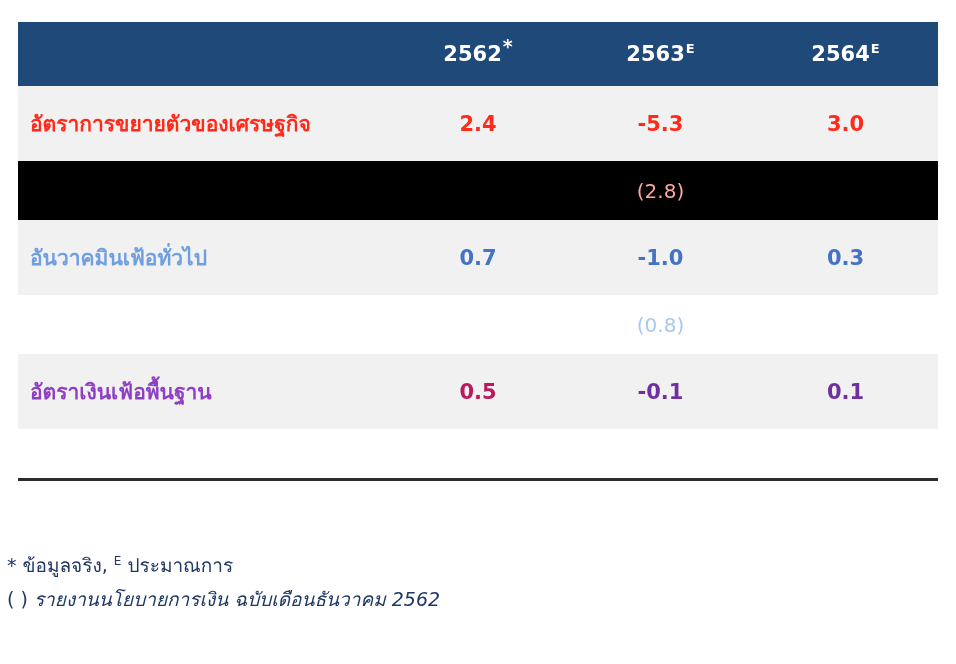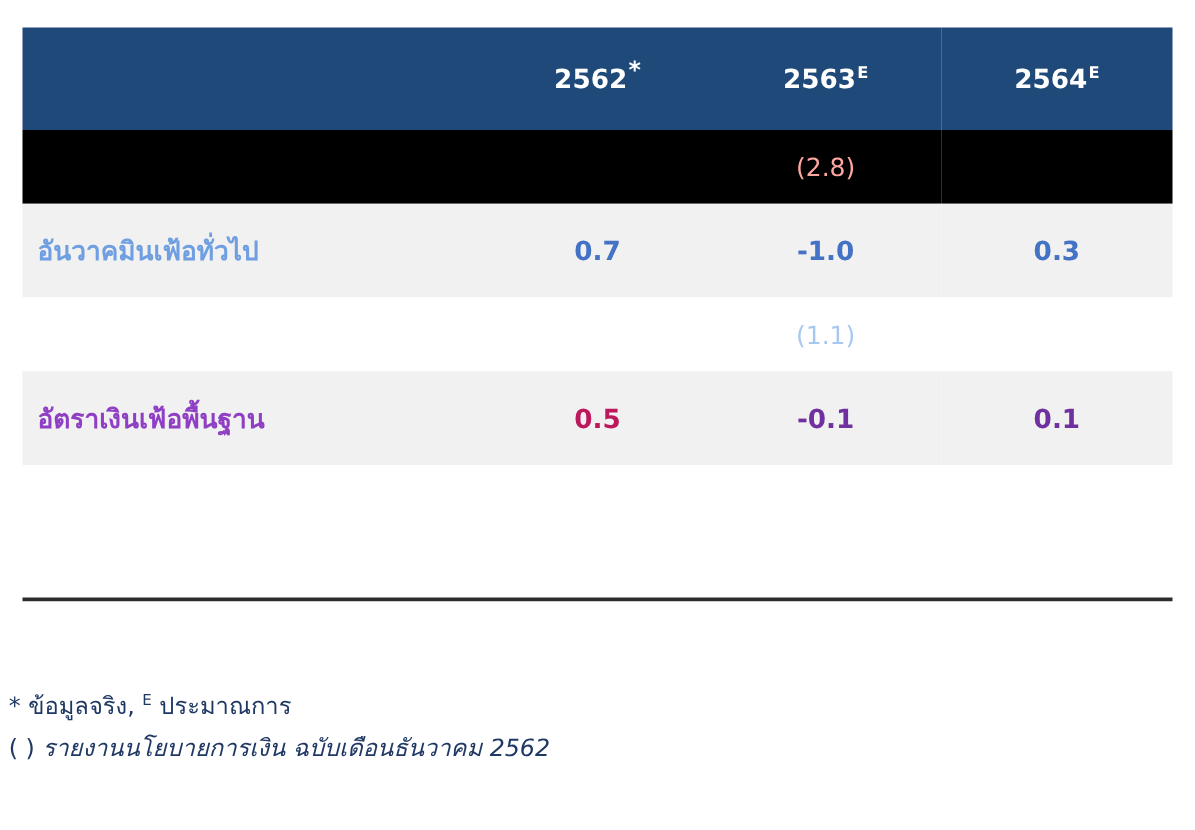--- a/index.html
+++ b/index.html
@@ -33,21 +33,21 @@
   .forecast-table col.c-label { width: 370px; }
   .forecast-table col.c-v1    { width: 180px; }
   .forecast-table col.c-v2    { width: 185px; }
   .forecast-table col.c-v3    { width: 185px; }
 
   
   thead tr.header-row {
     background: #1f4979;
   }
   thead th {
-    height: 82px;
+    height: 64px;
     padding: 0;
     color: #ffffff;
     font-size: 21px;
     font-weight: bold;
     vertical-align: middle;
     text-align: center;
   }
   thead th.head-blank { text-align: left; }
 
   .yr { position: relative; white-space: nowrap; }
@@ -155,37 +155,43 @@
         <th>
           <span class="yr">
             <span>2564</span><sup>E</sup>
           </span>
         </th>
       </tr>
     </thead>
 
     <tbody>
 
+      <tr class="main-row" style="background: rgb(241, 241, 241);">
+        <td class="label-cell" style="color: rgb(255, 42, 26);">อัตราการขยายตัวของเศรษฐกิจ</td>
+        <td class="value-cell" style="color: rgb(255, 42, 26);">2.4</td>
+        <td class="value-cell" style="color: rgb(255, 42, 26);">-5.3</td>
+        <td class="value-cell" style="color: rgb(255, 42, 26);">3.0</td>
+      </tr>
       <tr class="sub-row" style="background: #000000;">
         <td class="label-cell" style="color: rgb(255, 166, 160);"></td>
         <td class="sub-value-cell" style="color: rgb(255, 166, 160);"></td>
         <td class="sub-value-cell" style="color: rgb(255, 166, 160);">(2.8)</td>
         <td class="sub-value-cell" style="color: rgb(255, 166, 160);"></td>
       </tr>
 
       <tr class="main-row" style="background: rgb(241, 241, 241);">
         <td class="label-cell" style="color: rgb(111, 159, 224);">อันวาคมินเฟ้อทั่วไป</td>
         <td class="value-cell" style="color: rgb(68, 114, 196);">0.7</td>
         <td class="value-cell" style="color: rgb(68, 114, 196);">-1.0</td>
         <td class="value-cell" style="color: rgb(68, 114, 196);">0.3</td>
       </tr>
       <tr class="sub-row" style="background: rgb(255, 255, 255);">
         <td class="label-cell" style="color: rgb(168, 200, 240);"></td>
         <td class="sub-value-cell" style="color: rgb(168, 200, 240);"></td>
-        <td class="sub-value-cell" style="color: rgb(168, 200, 240);">(1.1)</td>
+        <td class="sub-value-cell" style="color: rgb(168, 200, 240);">(0.8)</td>
         <td class="sub-value-cell" style="color: rgb(168, 200, 240);"></td>
       </tr>
 
       <tr class="main-row" style="background: rgb(241, 241, 241);">
         <td class="label-cell" style="color: rgb(143, 63, 196);">อัตราเงินเฟ้อพื้นฐาน</td>
         <td class="value-cell" style="color: #be185d;">0.5</td>
         <td class="value-cell" style="color: rgb(112, 48, 160);">-0.1</td>
         <td class="value-cell" style="color: rgb(112, 48, 160);">0.1</td>
       </tr>
 

